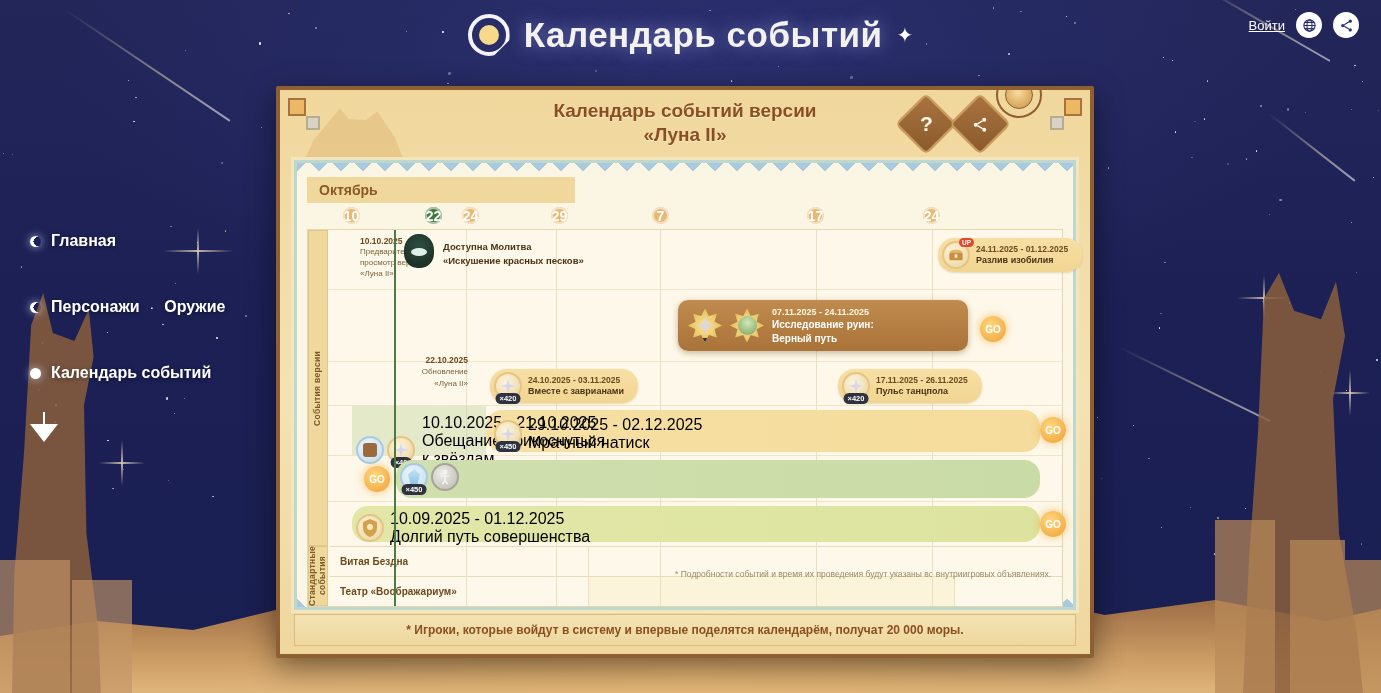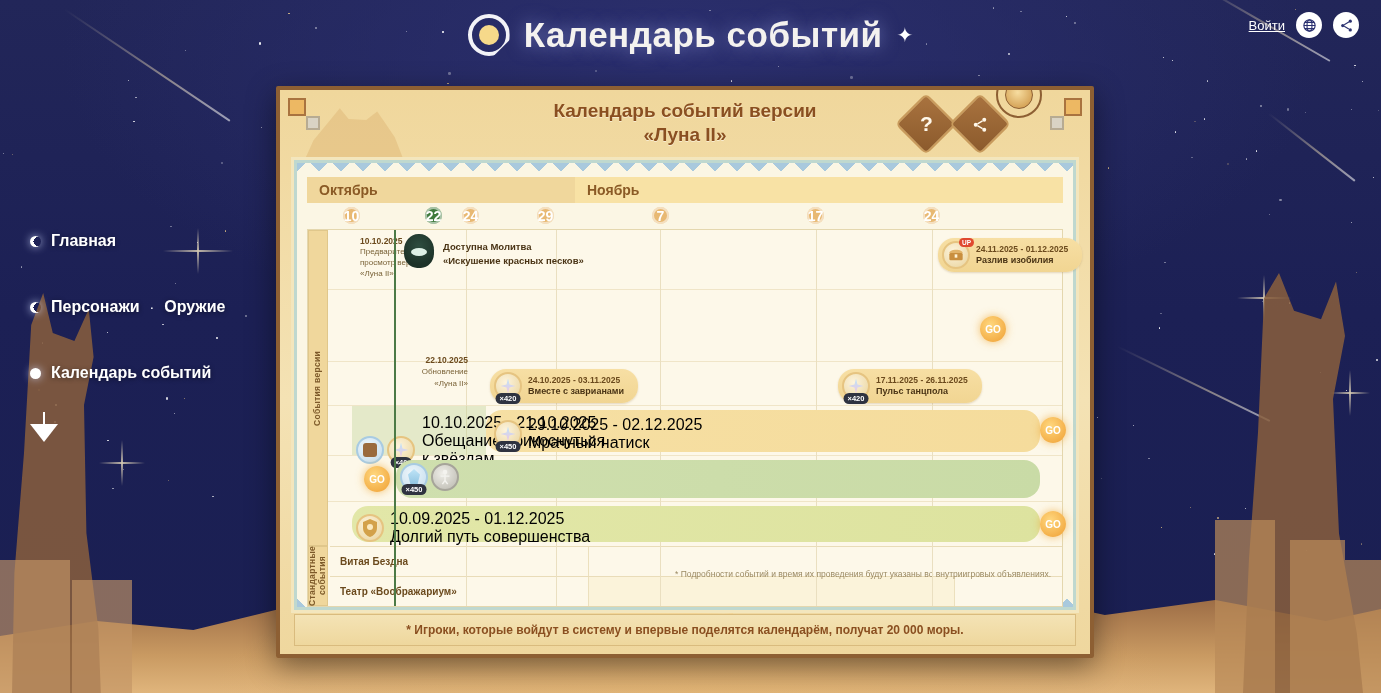--- a/index.html
+++ b/index.html
@@ -633,28 +633,27 @@
     </div>
 
   <div id="board">
     <div class="tri-strip" id="strip-top"></div>
     <div class="tri-strip" id="strip-bot"></div>
 
     <div id="grid-area">
 
       <div id="months">
         <div class="month-cell" id="month-oct">Октябрь</div>
-        <div class="month-cell" id="month-nov">Ноябрь</div>
       </div>
 
       <div id="ticks">
           <div class="tick" style="left: 36px;">10</div>
           <div class="tick green" style="left: 118px;">22</div>
           <div class="tick" style="left: 155px;">24</div>
-          <div class="tick" style="left: 230px;">29</div>
+          <div class="tick" style="left: 244px;">29</div>
           <div class="tick" style="left: 345px;">7</div>
           <div class="tick" style="left: 500px;">17</div>
           <div class="tick" style="left: 616px;">24</div>
         </div>
 
       <div id="rows">
         <div id="vline"></div>
         <div class="gridline" style="left:158px;"></div>
         <div class="gridline" style="left:248px;"></div>
         <div class="gridline" style="left:352px;"></div>
@@ -700,20 +699,34 @@
         </div>
 
         <div class="row" style="height:72px;">
           <div class="row-content" style="left: 22px;">
             <div style="position:absolute; left:28px; top:16px; text-align:right; width:110px; line-height:1.45;">
               <div style="font-size:8.5px;color:#6b4a1d;font-weight:bold;margin-top:48px;">22.10.2025</div>
               <div style="font-size:8px;color:#7a6338;">Обновление</div>
               <div style="font-size:8px;color:#7a6338;">«Луна II»</div>
             </div>
 
+            <div id="banner-event" style="left:348px; top:10px; width:290px;">
+              <div class="starburst">
+                <div class="star4"></div>
+                <span class="qty">×960</span>
+              </div>
+              <div class="starburst">
+                <div style="width:19px;height:19px;border-radius:50%;background:radial-gradient(circle at 50% 35%,#cfe8b8,#7aa05e);"></div>
+              </div>
+              <div class="b-txt">
+                <div class="b-d">07.11.2025 - 24.11.2025</div>
+                <div class="b-n">Исследование руин:</div>
+                <div class="b-n">Верный путь</div>
+              </div>
+            </div>
             <div class="go-btn" style="left:650px; top:26px;">GO</div>
           </div>
         </div>
 
         <div class="row" style="height:44px;">
           <div class="row-content" style="left: 22px;">
             <div class="chip" style="left:160px; top:7px;">
               <div class="icon-circ">
                 <div class="star4"></div>
                 <span class="qty">×420</span>

